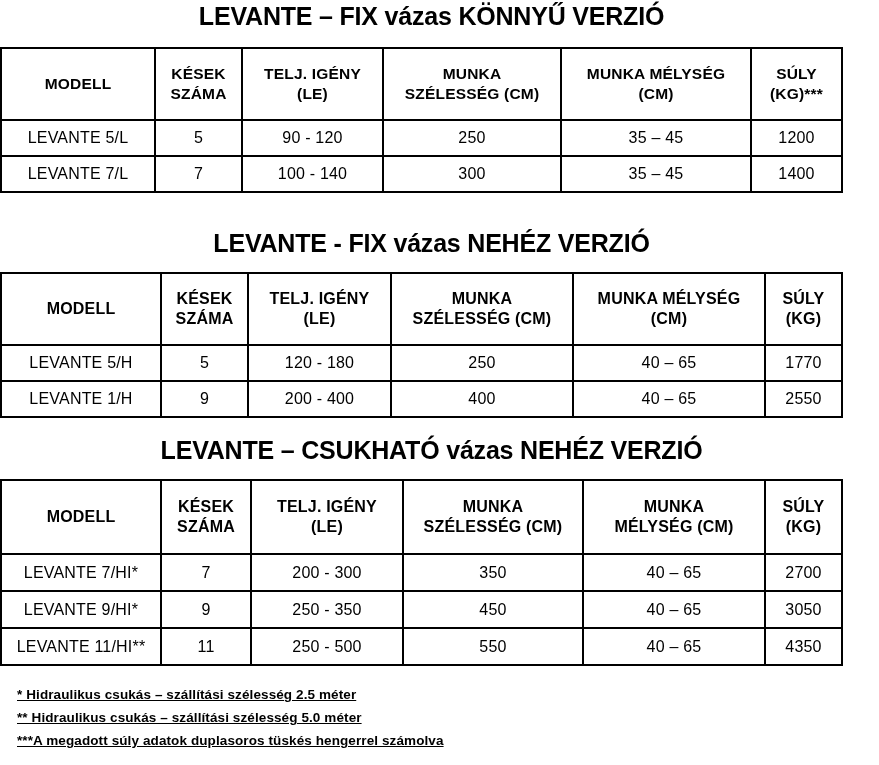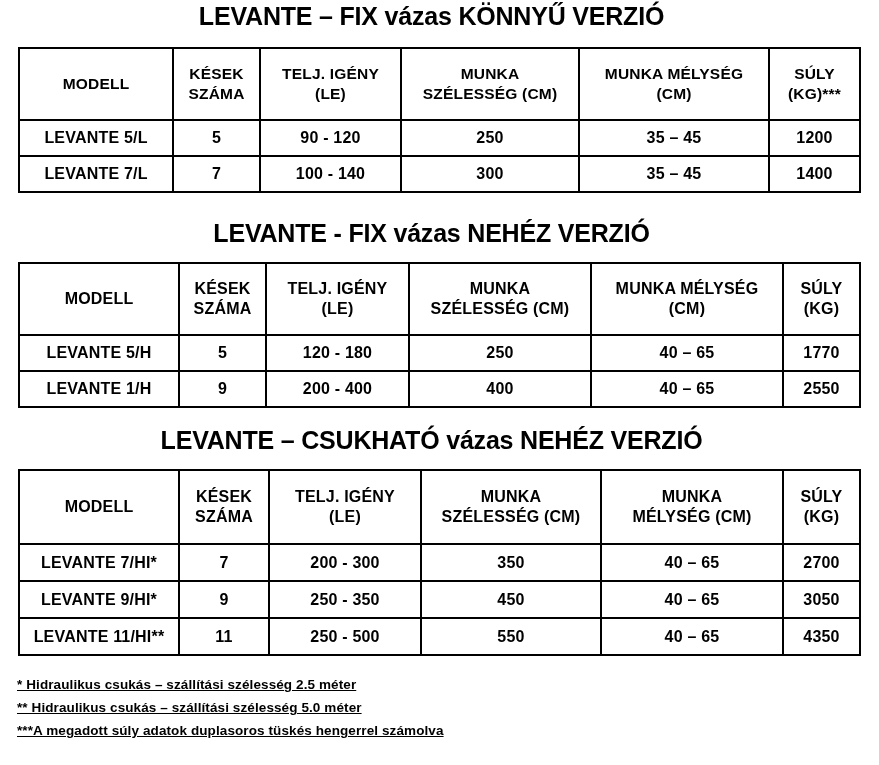--- a/index.html
+++ b/index.html
@@ -36,21 +36,20 @@
     white-space: nowrap;
   }
 
   .title-lower {
     text-transform: none;
   }
 
   table.spec {
     border-collapse: collapse;
     table-layout: fixed;
-    margin-left: 18px;
     width: 841px;
     background: #ffffff;
   }
 
   table.spec th,
   table.spec td {
     border: 2px solid #000000;
     text-align: center;
     vertical-align: middle;
     color: #000000;
@@ -59,41 +58,41 @@
 
   table.spec th {
     font-weight: bold;
     font-size: 15.5px;
     line-height: 1.28;
     letter-spacing: 0.2px;
     height: 68px;
   }
 
   table.spec td {
-    font-weight: bold;
+    font-weight: normal;
     font-size: 16px;
     letter-spacing: 0.2px;
     height: 33px;
   }
 
   td.model-cell {
     letter-spacing: 0.3px;
   }
 
   .hdr-l1 { display: block; }
   .hdr-l2 { display: block; }
 
   
   #section-1 .section-title { padding-top: 2px; }
   #table-1 { margin-top: 16px; }
   #table-1 th { height: 70px; }
   #table-1 td { height: 34px; }
 
   
-  #section-2 .section-title { padding-top: 26px; }
+  #section-2 .section-title { padding-top: 36px; }
   #table-2 { margin-top: 14px; }
   #table-2 th { height: 70px; font-size: 16px; }
   #table-2 td { height: 34px; }
 
   
   #section-3 .section-title { padding-top: 18px; }
   #table-3 { margin-top: 14px; }
   #table-3 th { height: 72px; font-size: 16px; }
   #table-3 td { height: 35px; }
 

